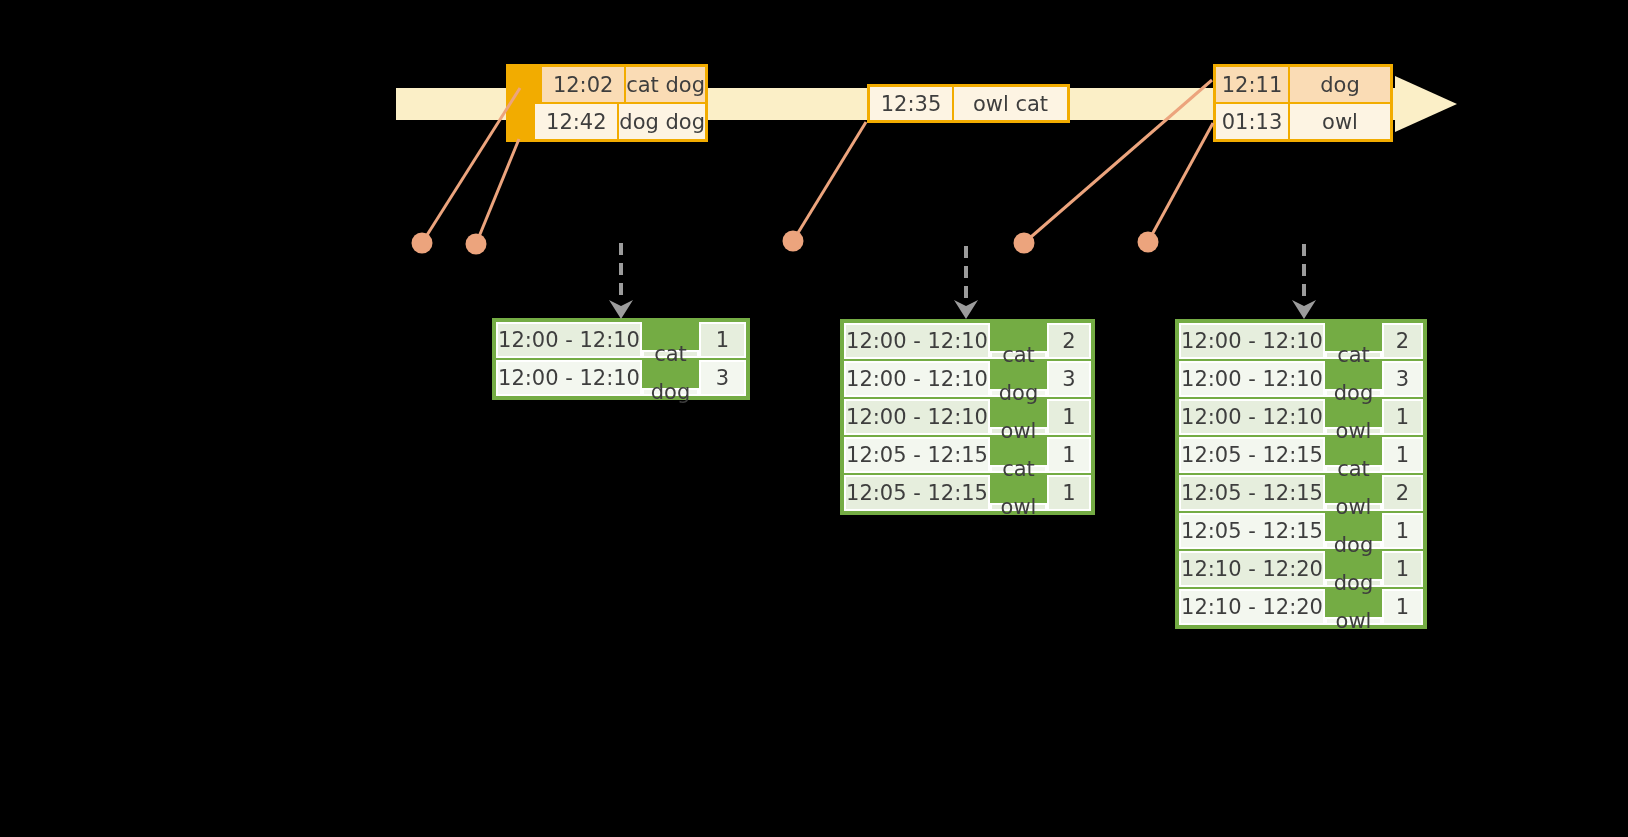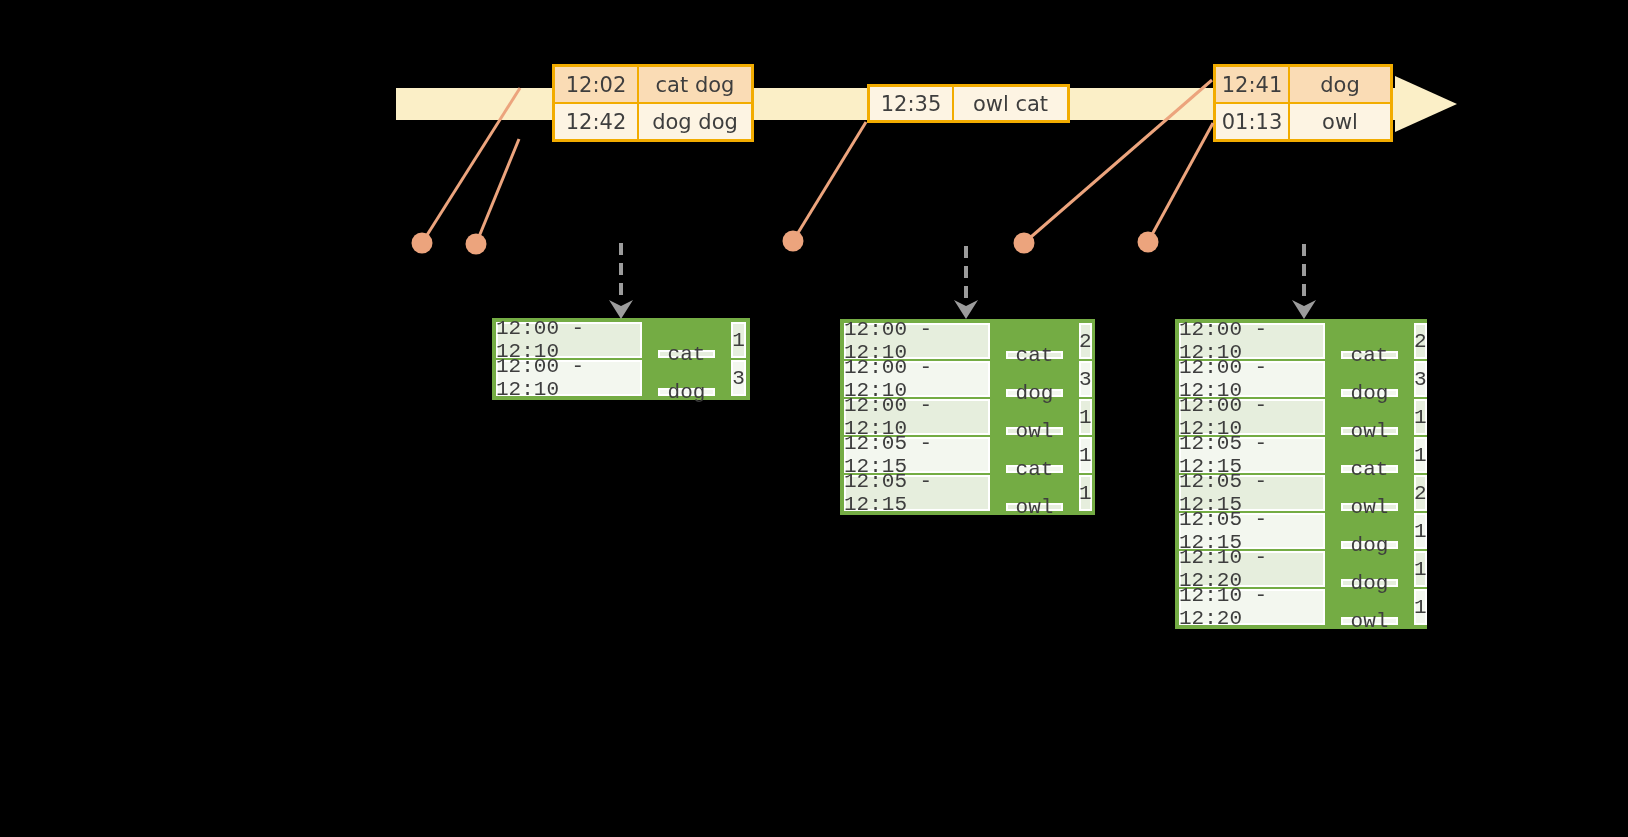--- a/index.html
+++ b/index.html
@@ -25,21 +25,21 @@
     border-left:62px solid var(--band,#FBEFC7);
   }
   
   .etable{
     position:absolute;
     background:var(--orange_border,#F2AC00);
     padding:3px;
     display:flex;flex-direction:column;gap:2px;
     box-sizing:border-box;
   }
-  .et1{left:552px;top:64px;width:202px;}
+  .et1{left:506px;top:64px;width:202px;align-items:flex-end;}
   .et2{left:867px;top:84px;width:203px;}
   .et3{left:1213px;top:64px;width:180px;}
   .erow{display:flex;gap:2px;height:35px;}
   .et2 .erow{height:33px;}
   .ecell{
     display:flex;align-items:center;justify-content:center;
     font-size:21px;color:var(--text,#3E3E3E);
   }
   .ecell.time{width:82px;flex:none;}
   .et3 .ecell.time{width:72px;}
@@ -50,21 +50,21 @@
   .gtable{
     position:absolute;
     background:var(--green_border,#74AC44);
     padding:4px;
     display:flex;flex-direction:column;gap:2px;
     box-sizing:border-box;
   }
   .gt1{left:492px;top:318px;width:258px;}
   .gt2{left:840px;top:319px;width:255px;}
   .gt3{left:1175px;top:319px;width:252px;}
-  .grow{display:flex;gap:16px;height:36px;font-family:Liberation Mono, monospace;}
+  .grow{display:flex;gap:0;height:36px;}
   .gcell{
     display:flex;align-items:center;justify-content:center;
     font-size:21px;color:var(--text,#3E3E3E);
     box-shadow:inset 0 0 0 2px #fff;
   }
   .gcell.gtime{width:146px;flex:none;}
   .gcell.gword{width:57px;flex:none;margin-top:28px;}
   .gcell.gcount{flex:1;}
   .grow.dark .gcell{background:var(--green_row_dark,#E6EEDD);}
   .grow.light .gcell{background:var(--green_row_light,#F3F7EF);}
@@ -92,21 +92,21 @@
 
   <div class="etable et2">
     <div class="erow cream">
       <div class="ecell time">12:35</div>
       <div class="ecell word">owl cat</div>
     </div>
   </div>
 
   <div class="etable et3">
     <div class="erow peach">
-      <div class="ecell time">12:41</div>
+      <div class="ecell time">12:11</div>
       <div class="ecell word">dog</div>
     </div>
     <div class="erow cream">
       <div class="ecell time">01:13</div>
       <div class="ecell word">owl</div>
     </div>
   </div>
 
   <div class="gtable gt1">
     <div class="grow dark">

